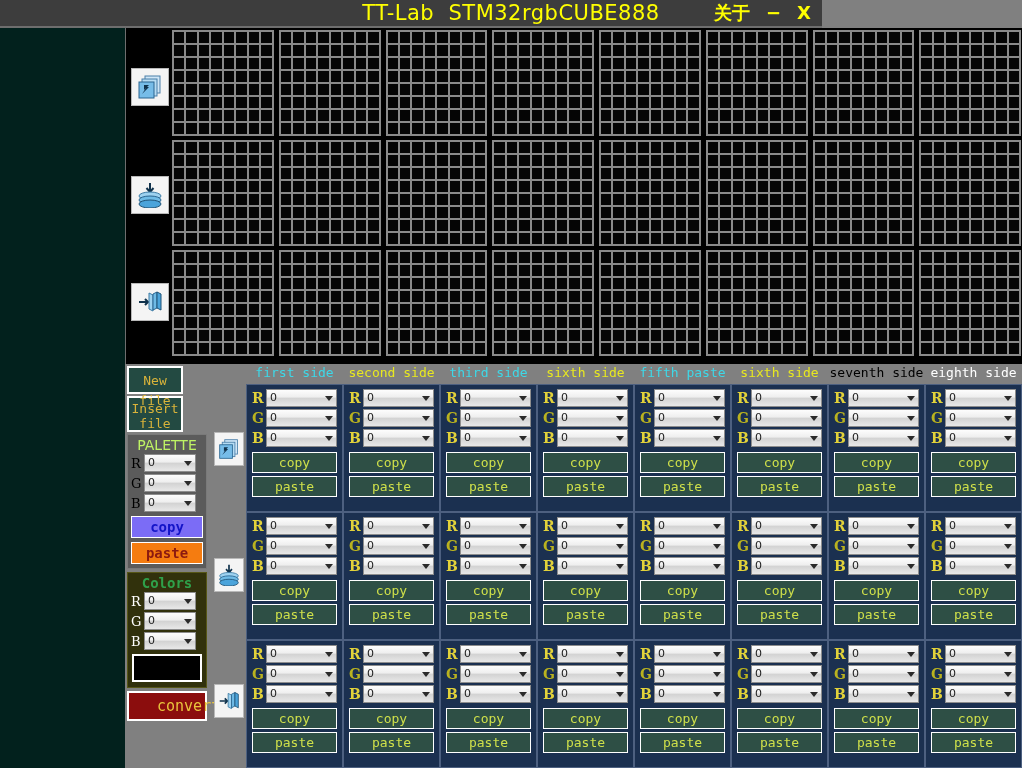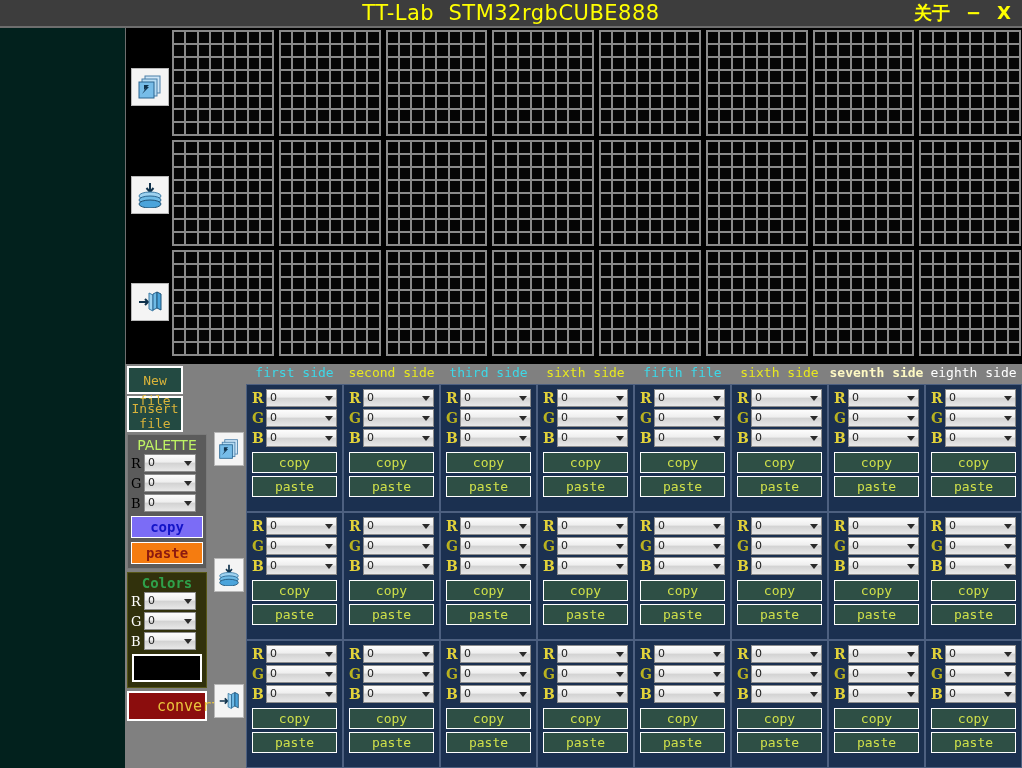--- a/index.html
+++ b/index.html
@@ -12,21 +12,21 @@
   }
   #app {
     position: relative;
     width: 1022px; height: 768px;
     background: #808080;
   }
 
   
   #titlebar {
     position: absolute; left: 0; top: 0;
-    width: 1022px; height: 28px;
+    width: 822px; height: 28px;
     background: #3d3d3d;
     border-bottom: 2px solid #6e6e6e;
   }
   #title-text {
     position: absolute; left: 0; top: 0;
     width: 1022px; height: 26px;
     line-height: 26px;
     text-align: center;
     color: #ffff00;
     font-size: 21px;
@@ -1988,23 +1988,23 @@
         <polygon points="20,3 24,5 24,21 20,19" fill="#4ba4db" stroke="#1e5276"></polygon>
       </svg>
     </div>
   </div>
 
   <div id="headers">
       <div class="hdr" style="color: rgb(61, 216, 232);">first side</div>
       <div class="hdr" style="color: rgb(232, 232, 31);">second side</div>
       <div class="hdr" style="color: rgb(61, 216, 232);">third side</div>
       <div class="hdr" style="color: rgb(232, 232, 31);">sixth side</div>
-      <div class="hdr" style="color: rgb(61, 216, 232);">fifth file</div>
+      <div class="hdr" style="color: rgb(61, 216, 232);">fifth paste</div>
       <div class="hdr" style="color: rgb(232, 232, 31);">sixth side</div>
-      <div class="hdr" style="color: #fef9c3; font-weight: bold;">seventh side</div>
+      <div class="hdr" style="color: #000000;">seventh side</div>
       <div class="hdr" style="color: #ffffff;">eighth side</div>
     </div>
 
   <div id="matrix">
       <div class="mrow">
         <div class="mcell">
           <div class="mrgbrow">
             <span class="mlabel r">R</span>
             <div class="sel sel-m"><span>0</span><span class="arw"></span></div>
           </div>

